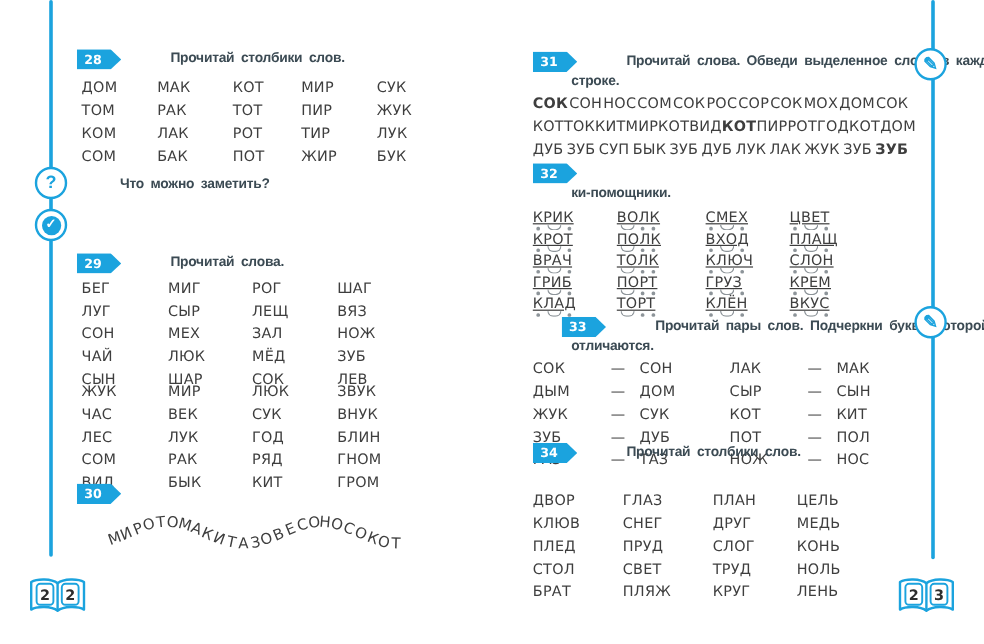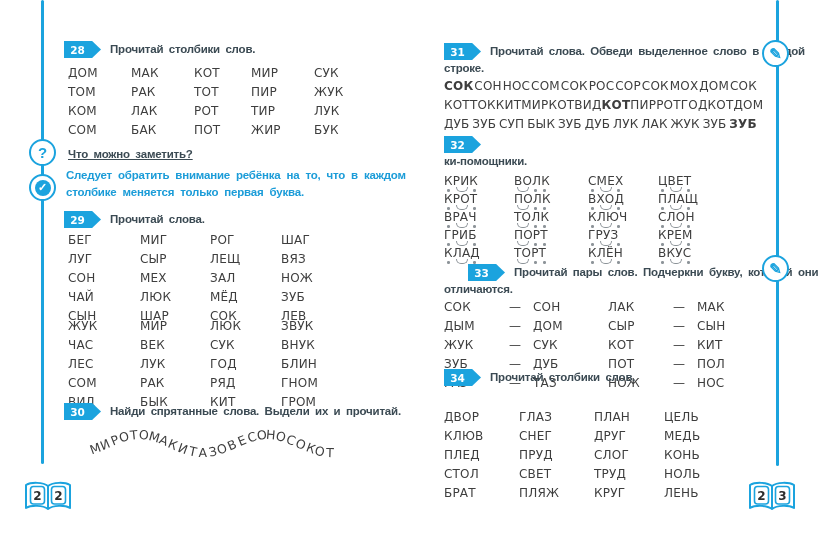--- a/index.html
+++ b/index.html
@@ -13,43 +13,43 @@
   .circ .disc{width:16px;height:16px;border-radius:50%;background:var(--accent);
         display:flex;align-items:center;justify-content:center;}
   .circ .disc span{color:#fff;font-size:11px;font-weight:700;line-height:1;}
   .badge{flex:none;width:37px;height:17px;background:var(--accent);
         clip-path:polygon(0 0,76% 0,100% 50%,76% 100%,0 100%);
         color:#fff;font:700 10.5px "DejaVu Sans",sans-serif;
         display:flex;align-items:center;justify-content:center;
         padding-right:10px;box-sizing:border-box;margin-right:9px;}
   .exh{position:absolute;display:flex;align-items:flex-start;}
   .ins{font:700 11.5px "Liberation Sans",sans-serif;letter-spacing:-0.2px;
-       word-spacing:2.5px;color:var(--instruction);white-space:nowrap;line-height:17px;}
+       word-spacing:2.5px;color:var(--instruction);white-space:nowrap;line-height:17px;margin-left:32px;}
   .ins2{position:absolute;}
   .note{position:absolute;font:700 11.5px "Liberation Sans",sans-serif;letter-spacing:-0.2px;
         word-spacing:3px;color:var(--note);white-space:nowrap;line-height:17px;}
   .wgrid{position:absolute;display:grid;grid-auto-rows:19px;}
   .word{font:400 12px "DejaVu Sans",sans-serif;color:var(--word);letter-spacing:0.2px;}
   .word.bold{font-weight:700;}
   .wlines{position:absolute;}
   .wline{display:flex;justify-content:space-between;height:19px;}
   .mgrid{position:absolute;display:grid;grid-auto-rows:18px;}
   .mcell{height:18px;}
-  .mcell .word{display:block;line-height:12px;}
+  .mcell .word{display:block;line-height:12px;text-decoration:underline;}
   .marks{display:flex;margin-top:0px;height:6px;}
   .seg{display:flex;align-items:flex-start;justify-content:center;}
   .seg.dot{width:9px;}
   .seg.arc{width:17px;}
   .mdot{display:block;width:2.5px;height:2.5px;border-radius:50%;background:var(--marks);margin-top:2px;}
   .marc{display:block;width:12px;height:5px;border:1.5px solid var(--marks);border-top:none;
         border-radius:0 0 9px 9px;box-sizing:border-box;}
   .pairs{position:absolute;}
   .prow{display:grid;grid-template-columns:53px 36px auto;height:19px;}
   .dash{font:400 12px "DejaVu Sans",sans-serif;color:var(--word);text-align:center;}
-  .qtext{position:absolute;text-decoration:underline;}
+  .qtext{position:absolute;}
   .wave{position:absolute;display:flex;}
   .wletter{display:inline-block;width:9.8px;text-align:center;
         font:400 12.5px "DejaVu Sans",sans-serif;color:var(--word);}
   .book{position:absolute;width:52px;height:36px;color:var(--accent);z-index:3;}
   .book svg{width:100%;height:100%;}
   .book text{font:700 12px "DejaVu Sans",sans-serif;fill:#2d2d2d;}
 </style>
 </head>
 <body>
 
@@ -95,22 +95,20 @@
       <span class="word">ЛУК</span>
       <span class="word">СОМ</span>
       <span class="word">БАК</span>
       <span class="word">ПОТ</span>
       <span class="word">ЖИР</span>
       <span class="word">БУК</span>
     </div>
 
   <div class="qtext ins" style="left:68px;top:146px">Что можно заметить?</div>
 
-  <div class="note" style="left:66px;top:167px">Следует обратить внимание ребёнка на то, что в каждом</div>
-  <div class="note" style="left:66px;top:184px">столбике меняется только первая буква.</div>
 
   <div class="exh" style="left:64px;top:211px">
     <span class="badge">29</span>
     <span class="ins">Прочитай слова.</span>
   </div>
   <div id="ex29-grid1" class="wgrid" style="left:68px;top:233px;grid-template-columns:72px 70px 71px auto">
       <span class="word">БЕГ</span>
       <span class="word">МИГ</span>
       <span class="word">РОГ</span>
       <span class="word">ШАГ</span>
@@ -149,21 +147,20 @@
       <span class="word">РЯД</span>
       <span class="word">ГНОМ</span>
       <span class="word">ВИД</span>
       <span class="word">БЫК</span>
       <span class="word">КИТ</span>
       <span class="word">ГРОМ</span>
     </div>
 
   <div class="exh" style="left:64px;top:403px">
     <span class="badge">30</span>
-    <span class="ins">Найди спрятанные слова. Выдели их и прочитай.</span>
   </div>
   <div id="wave" class="wave" style="left:90px;top:436px">
       <span class="wletter" style="transform: translateY(5px) rotate(-19.9deg);">М</span>
       <span class="wletter" style="transform: translateY(1px) rotate(-23.5deg);">И</span>
       <span class="wletter" style="transform: translateY(-3.3px) rotate(-22.1deg);">Р</span>
       <span class="wletter" style="transform: translateY(-6.8px) rotate(-16.1deg);">О</span>
       <span class="wletter" style="transform: translateY(-8.7px) rotate(-5.9deg);">Т</span>
       <span class="wletter" style="transform: translateY(-8.7px) rotate(5.9deg);">О</span>
       <span class="wletter" style="transform: translateY(-6.8px) rotate(16deg);">М</span>
       <span class="wletter" style="transform: translateY(-3.3px) rotate(22.1deg);">А</span>

